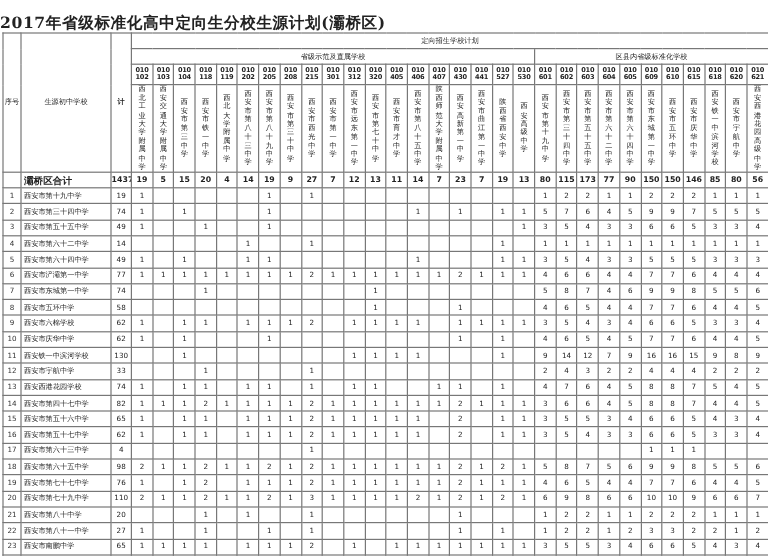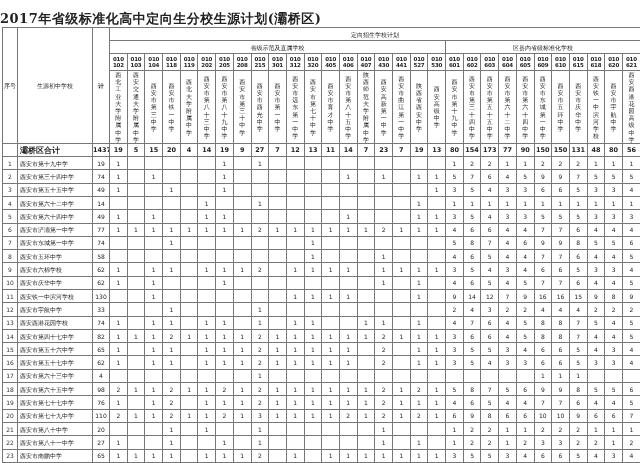--- a/index.html
+++ b/index.html
@@ -155,28 +155,28 @@
         <td class="v">12</td>
         <td class="v">13</td>
         <td class="v">11</td>
         <td class="v">14</td>
         <td class="v">7</td>
         <td class="v">23</td>
         <td class="v">7</td>
         <td class="v">19</td>
         <td class="v">13</td>
         <td class="v">80</td>
-        <td class="v">154</td>
+        <td class="v">115</td>
         <td class="v">173</td>
         <td class="v">77</td>
         <td class="v">90</td>
         <td class="v">150</td>
         <td class="v">150</td>
-        <td class="v">131</td>
-        <td class="v">48</td>
+        <td class="v">146</td>
+        <td class="v">85</td>
         <td class="v">80</td>
         <td class="v">56</td>
       </tr>
   <tr class="row">
         <td class="seq">1</td>
         <td class="name">西安市第十九中学</td>
         <td class="tot">19</td>
         <td class="v">1</td>
         <td class="v"></td>
         <td class="v"></td>

